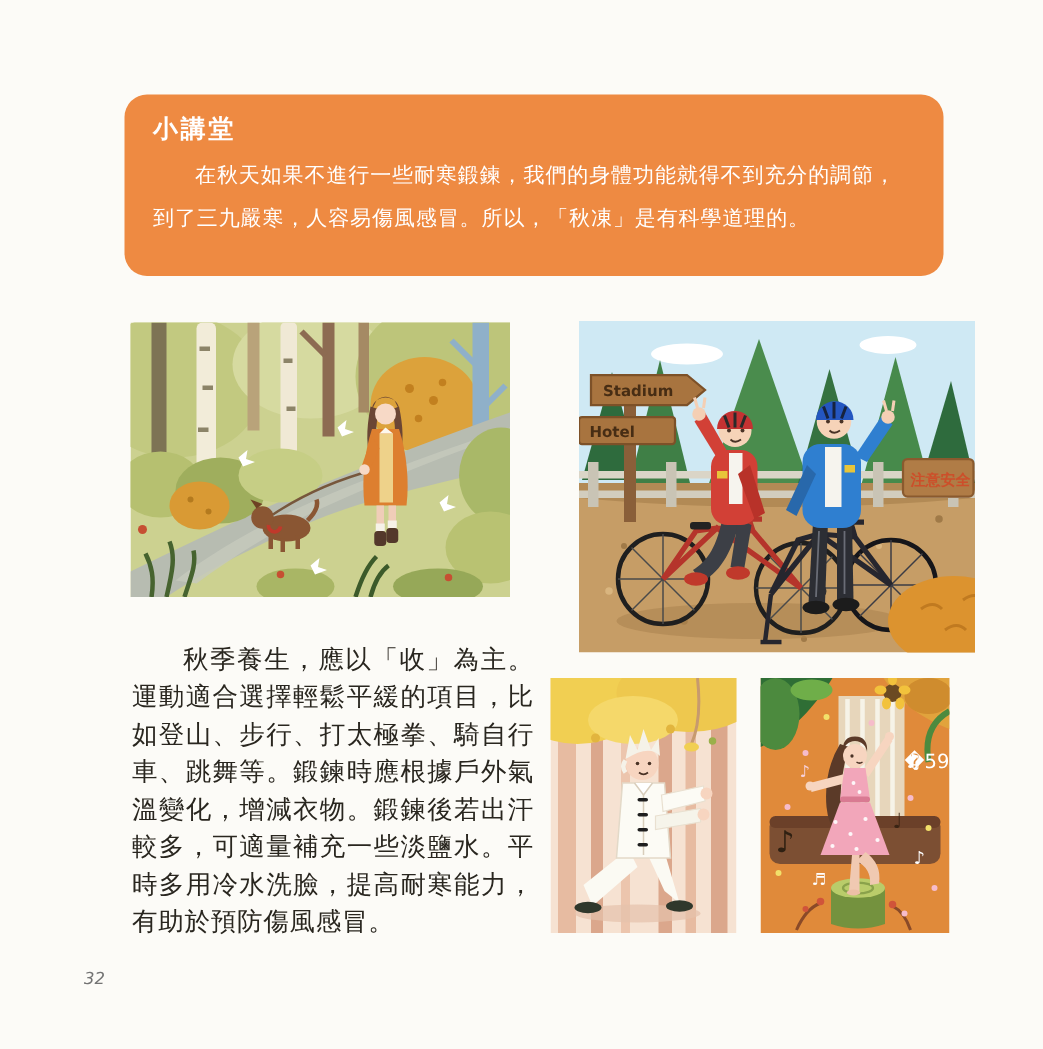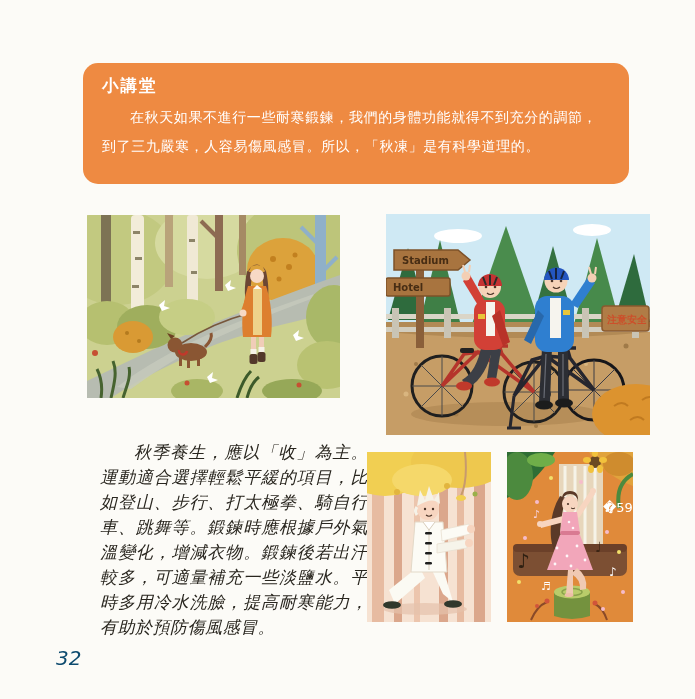--- a/index.html
+++ b/index.html
@@ -26,29 +26,29 @@
   
   .fig { position:absolute; margin:0; padding:0; }
   .fig svg { display:block; }
   #fig-walk   { left:87px;  top:215px; }
   #fig-cycle  { left:386px; top:214px; }
   #fig-taichi { left:367px; top:452px; }
   #fig-dance  { left:507px; top:452px; }
 
   
   .body-text {
-    position:absolute; left:88px; top:428px; width:268px; margin:12px;
+    position:absolute; left:88px; top:428px; width:268px; margin:0;
     font-family:"DejaVu Serif","Liberation Serif",serif;
     font-size:17px; line-height:25px; color:#29261f;
-    text-indent:2em; text-align:justify; letter-spacing:0.5px;font-style:italic;
+    text-indent:2em; text-align:justify; letter-spacing:0.5px;
   }
 
   .page-number {
     position:absolute; left:56px; top:646px;
-    font-size:20px; font-style:italic; color:#0c4a6e;
+    font-size:11px; font-style:italic; color:#737373;
   }
 
   .svg-label { font-family:"DejaVu Sans","Liberation Sans",sans-serif; font-weight:bold; }
 </style>
 </head>
 <body>
 
 <div class="page">
 
   <section class="info-box">

